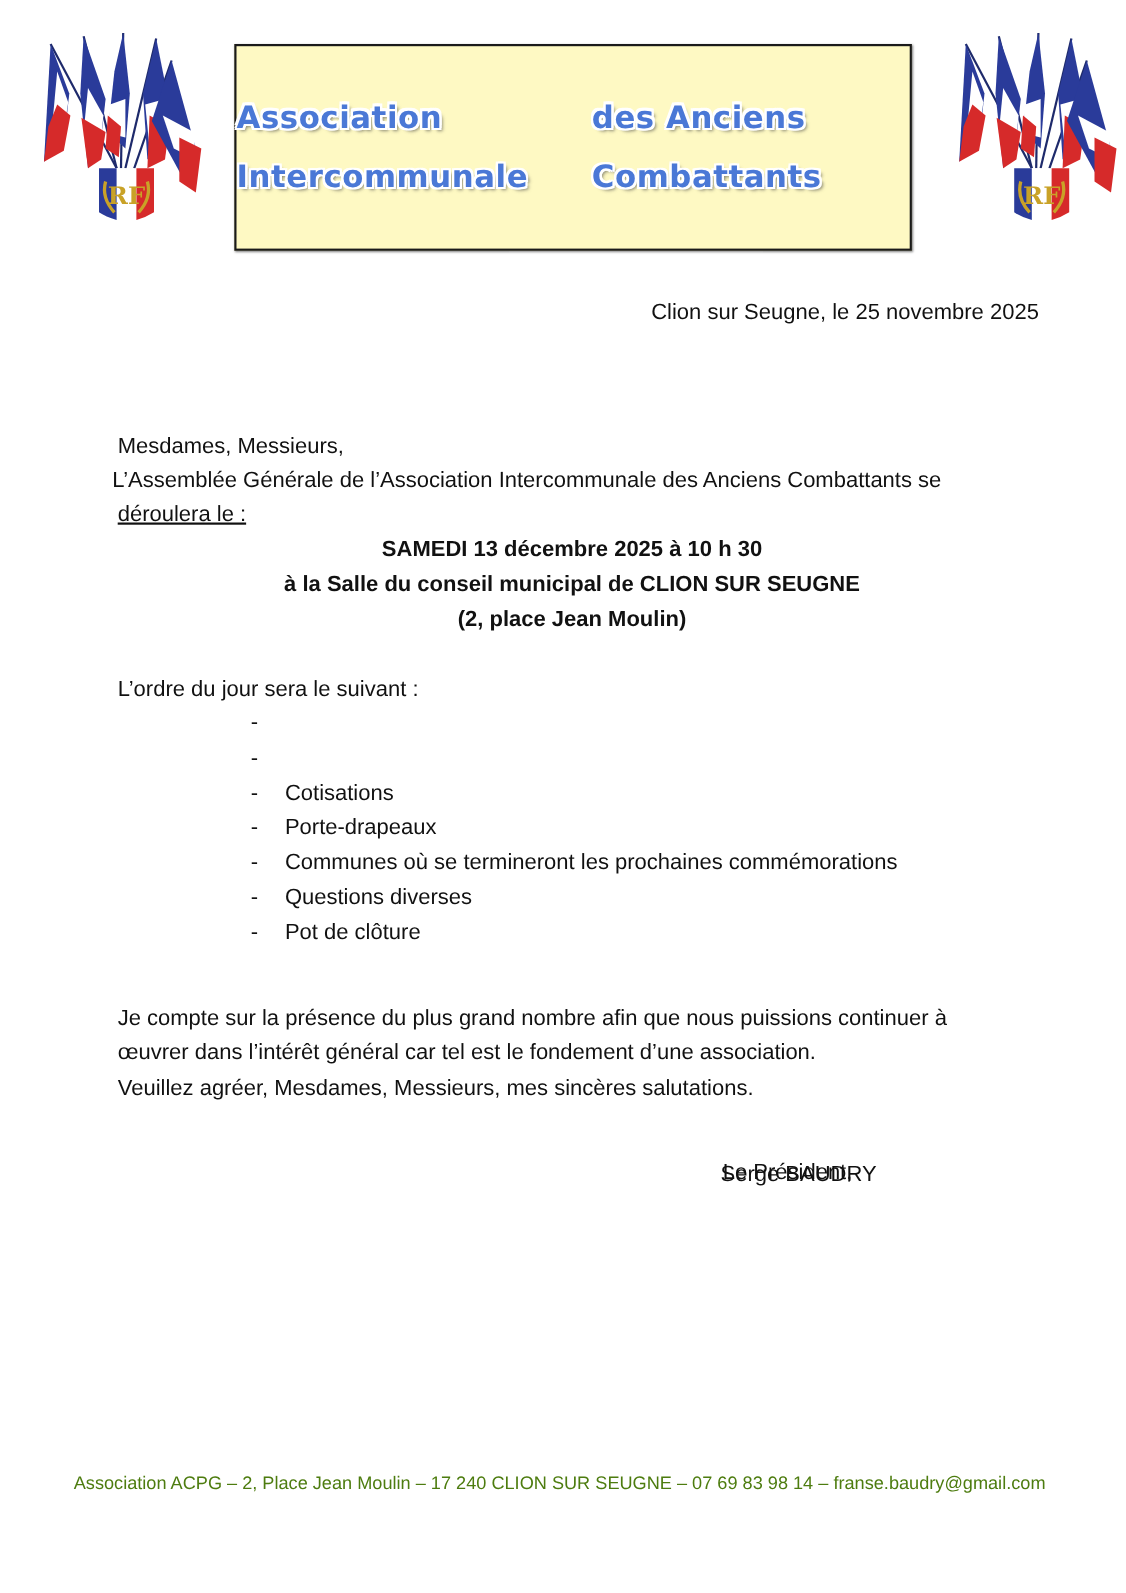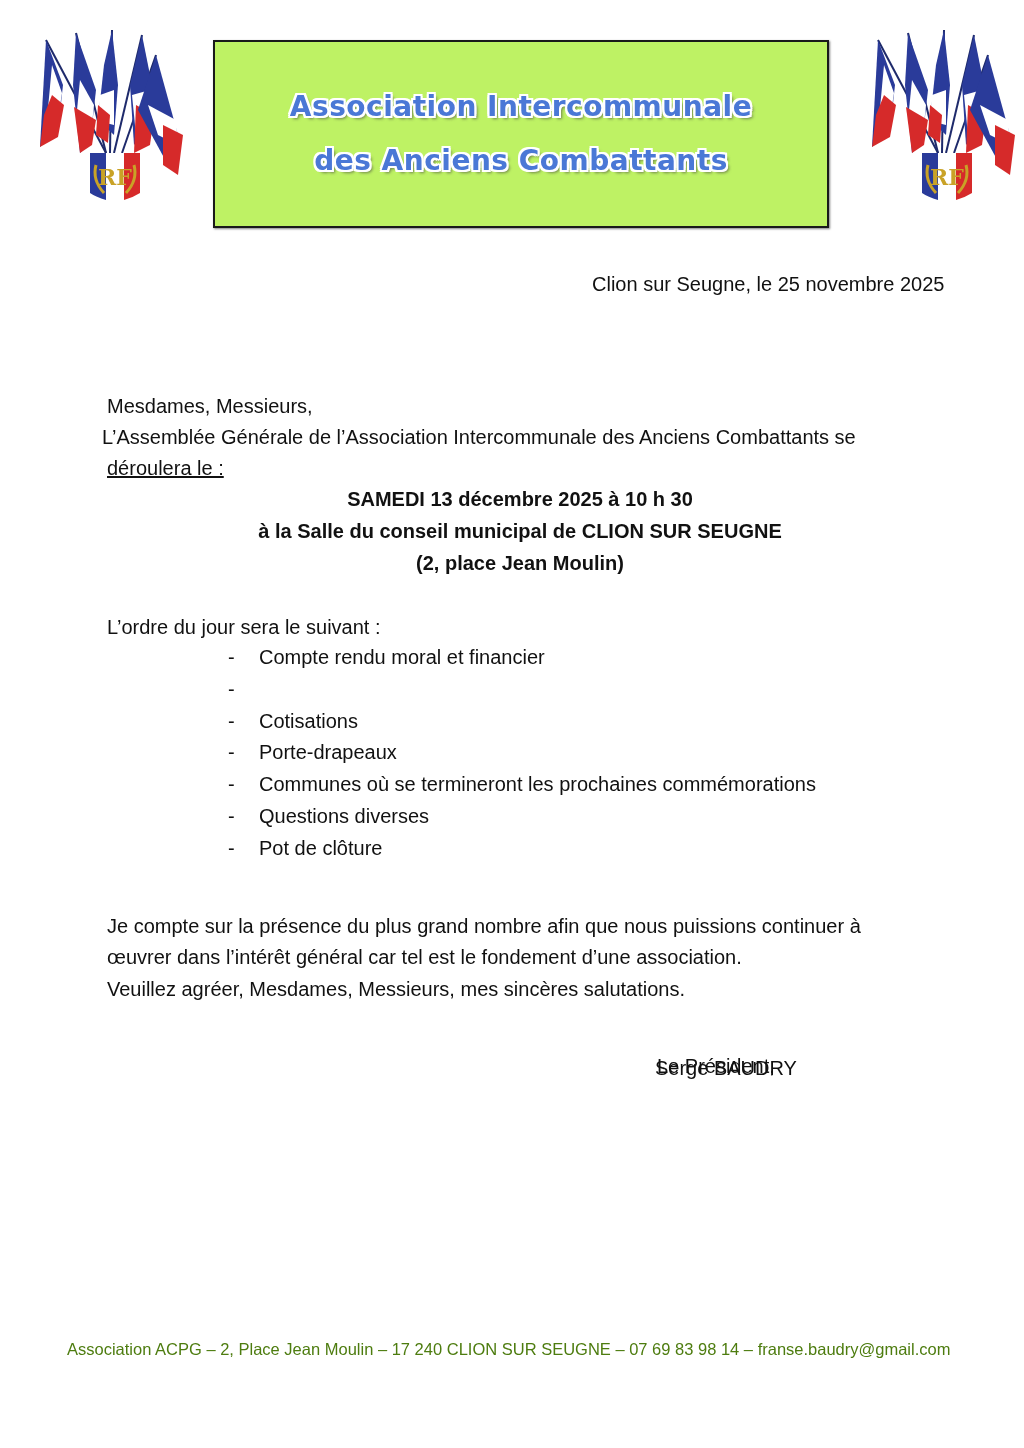--- a/index.html
+++ b/index.html
@@ -23,25 +23,25 @@
     .flags.left { left: 18px; top: 25px; }
     .flags.right { left: 850px; top: 25px; }
     .flags svg { width: 100%; height: 100%; display: block; }
 
     .banner {
       position: absolute;
       left: 213px;
       top: 40px;
       width: 612px;
       height: 184px;
-      background: #bef264;
+      background: #fef9c3;
       border: 2px solid #1a1a1a;
       box-shadow: 1px 1px 2px rgba(0,0,0,0.5);
       display: flex;
-      flex-direction: column;
+      flex-direction: row;
       align-items: center;
       justify-content: center;
     }
     .banner-line {
       font-family: "DejaVu Sans", sans-serif;
       font-weight: bold;
       font-size: 28px;
       line-height: 54px;
       color: #4a78d6;
       letter-spacing: 0.5px;
@@ -203,21 +203,20 @@
 <div class="text intro2">déroulera le :</div>
 
 <div class="event event1">SAMEDI 13 décembre 2025 à 10 h 30</div>
 <div class="event event2">à la Salle du conseil municipal de CLION SUR SEUGNE</div>
 <div class="event event3">(2, place Jean Moulin)</div>
 
 <div class="text agenda-title">L’ordre du jour sera le suivant :</div>
 <ul class="agenda">
   <li>
       <span class="dash">-</span>
-      <span>Compte rendu moral et financier</span>
     </li>
   <li>
       <span class="dash">-</span>
     </li>
   <li>
       <span class="dash">-</span>
       <span>Cotisations</span>
     </li>
   <li>
       <span class="dash">-</span>

